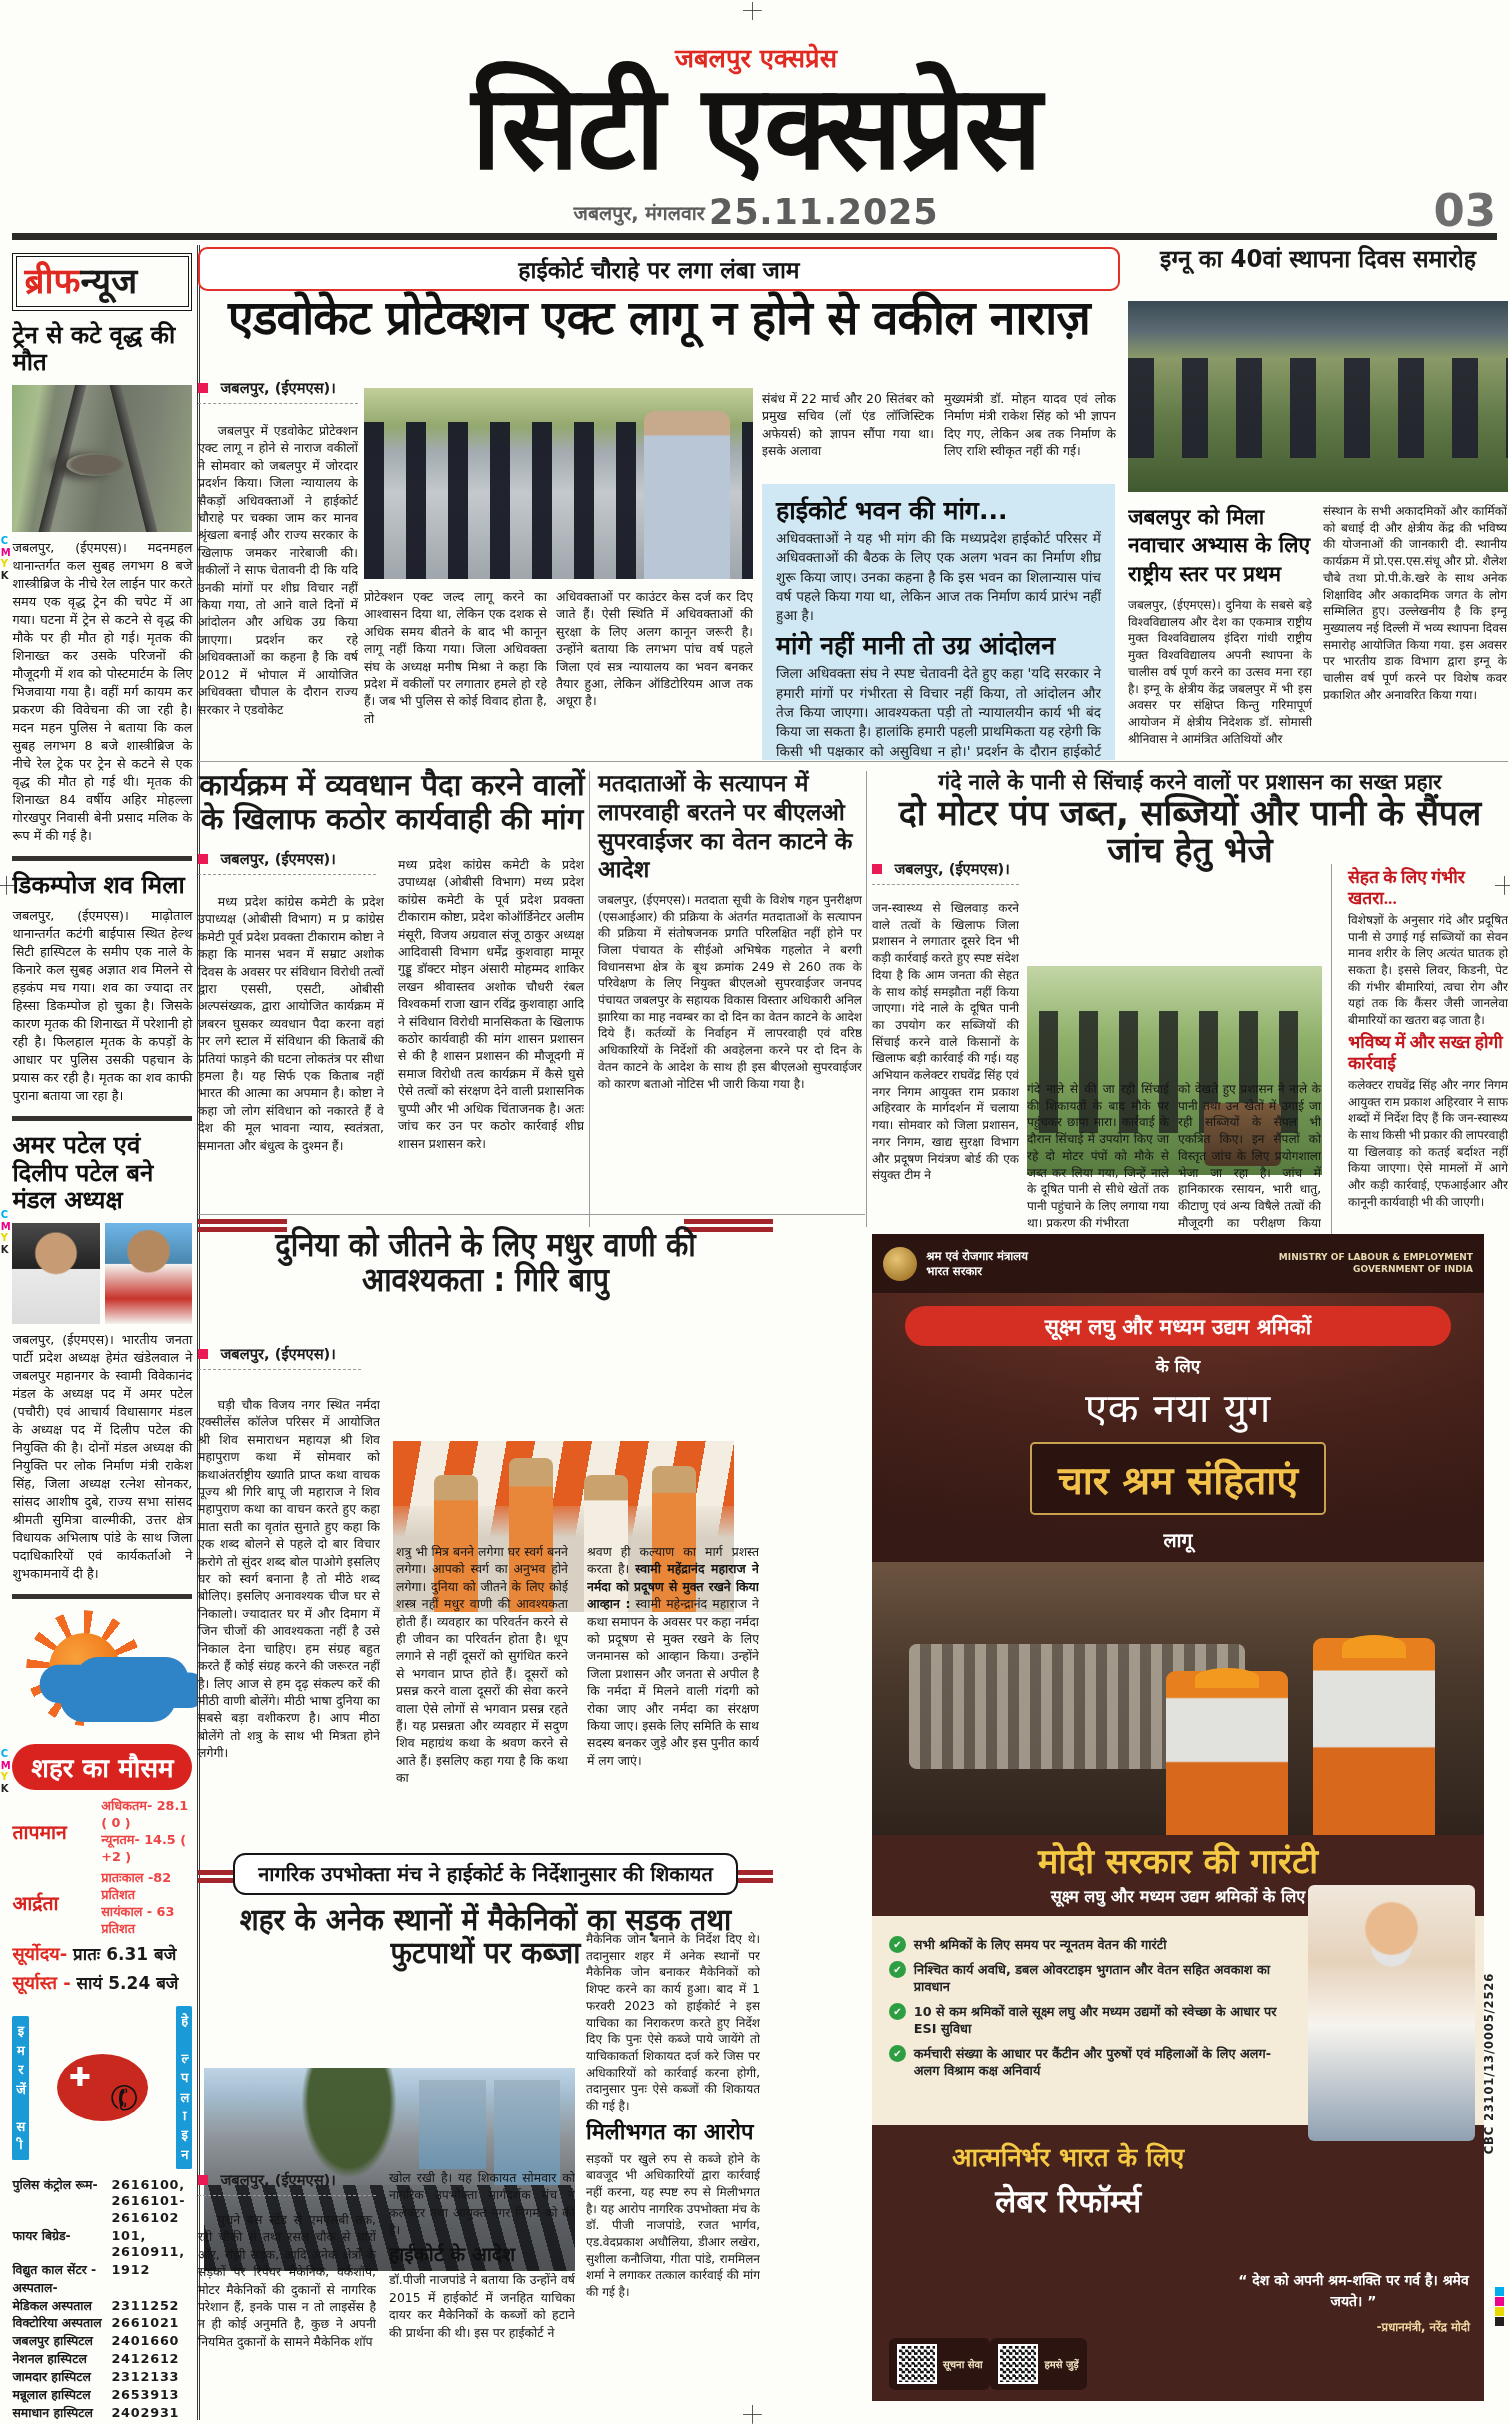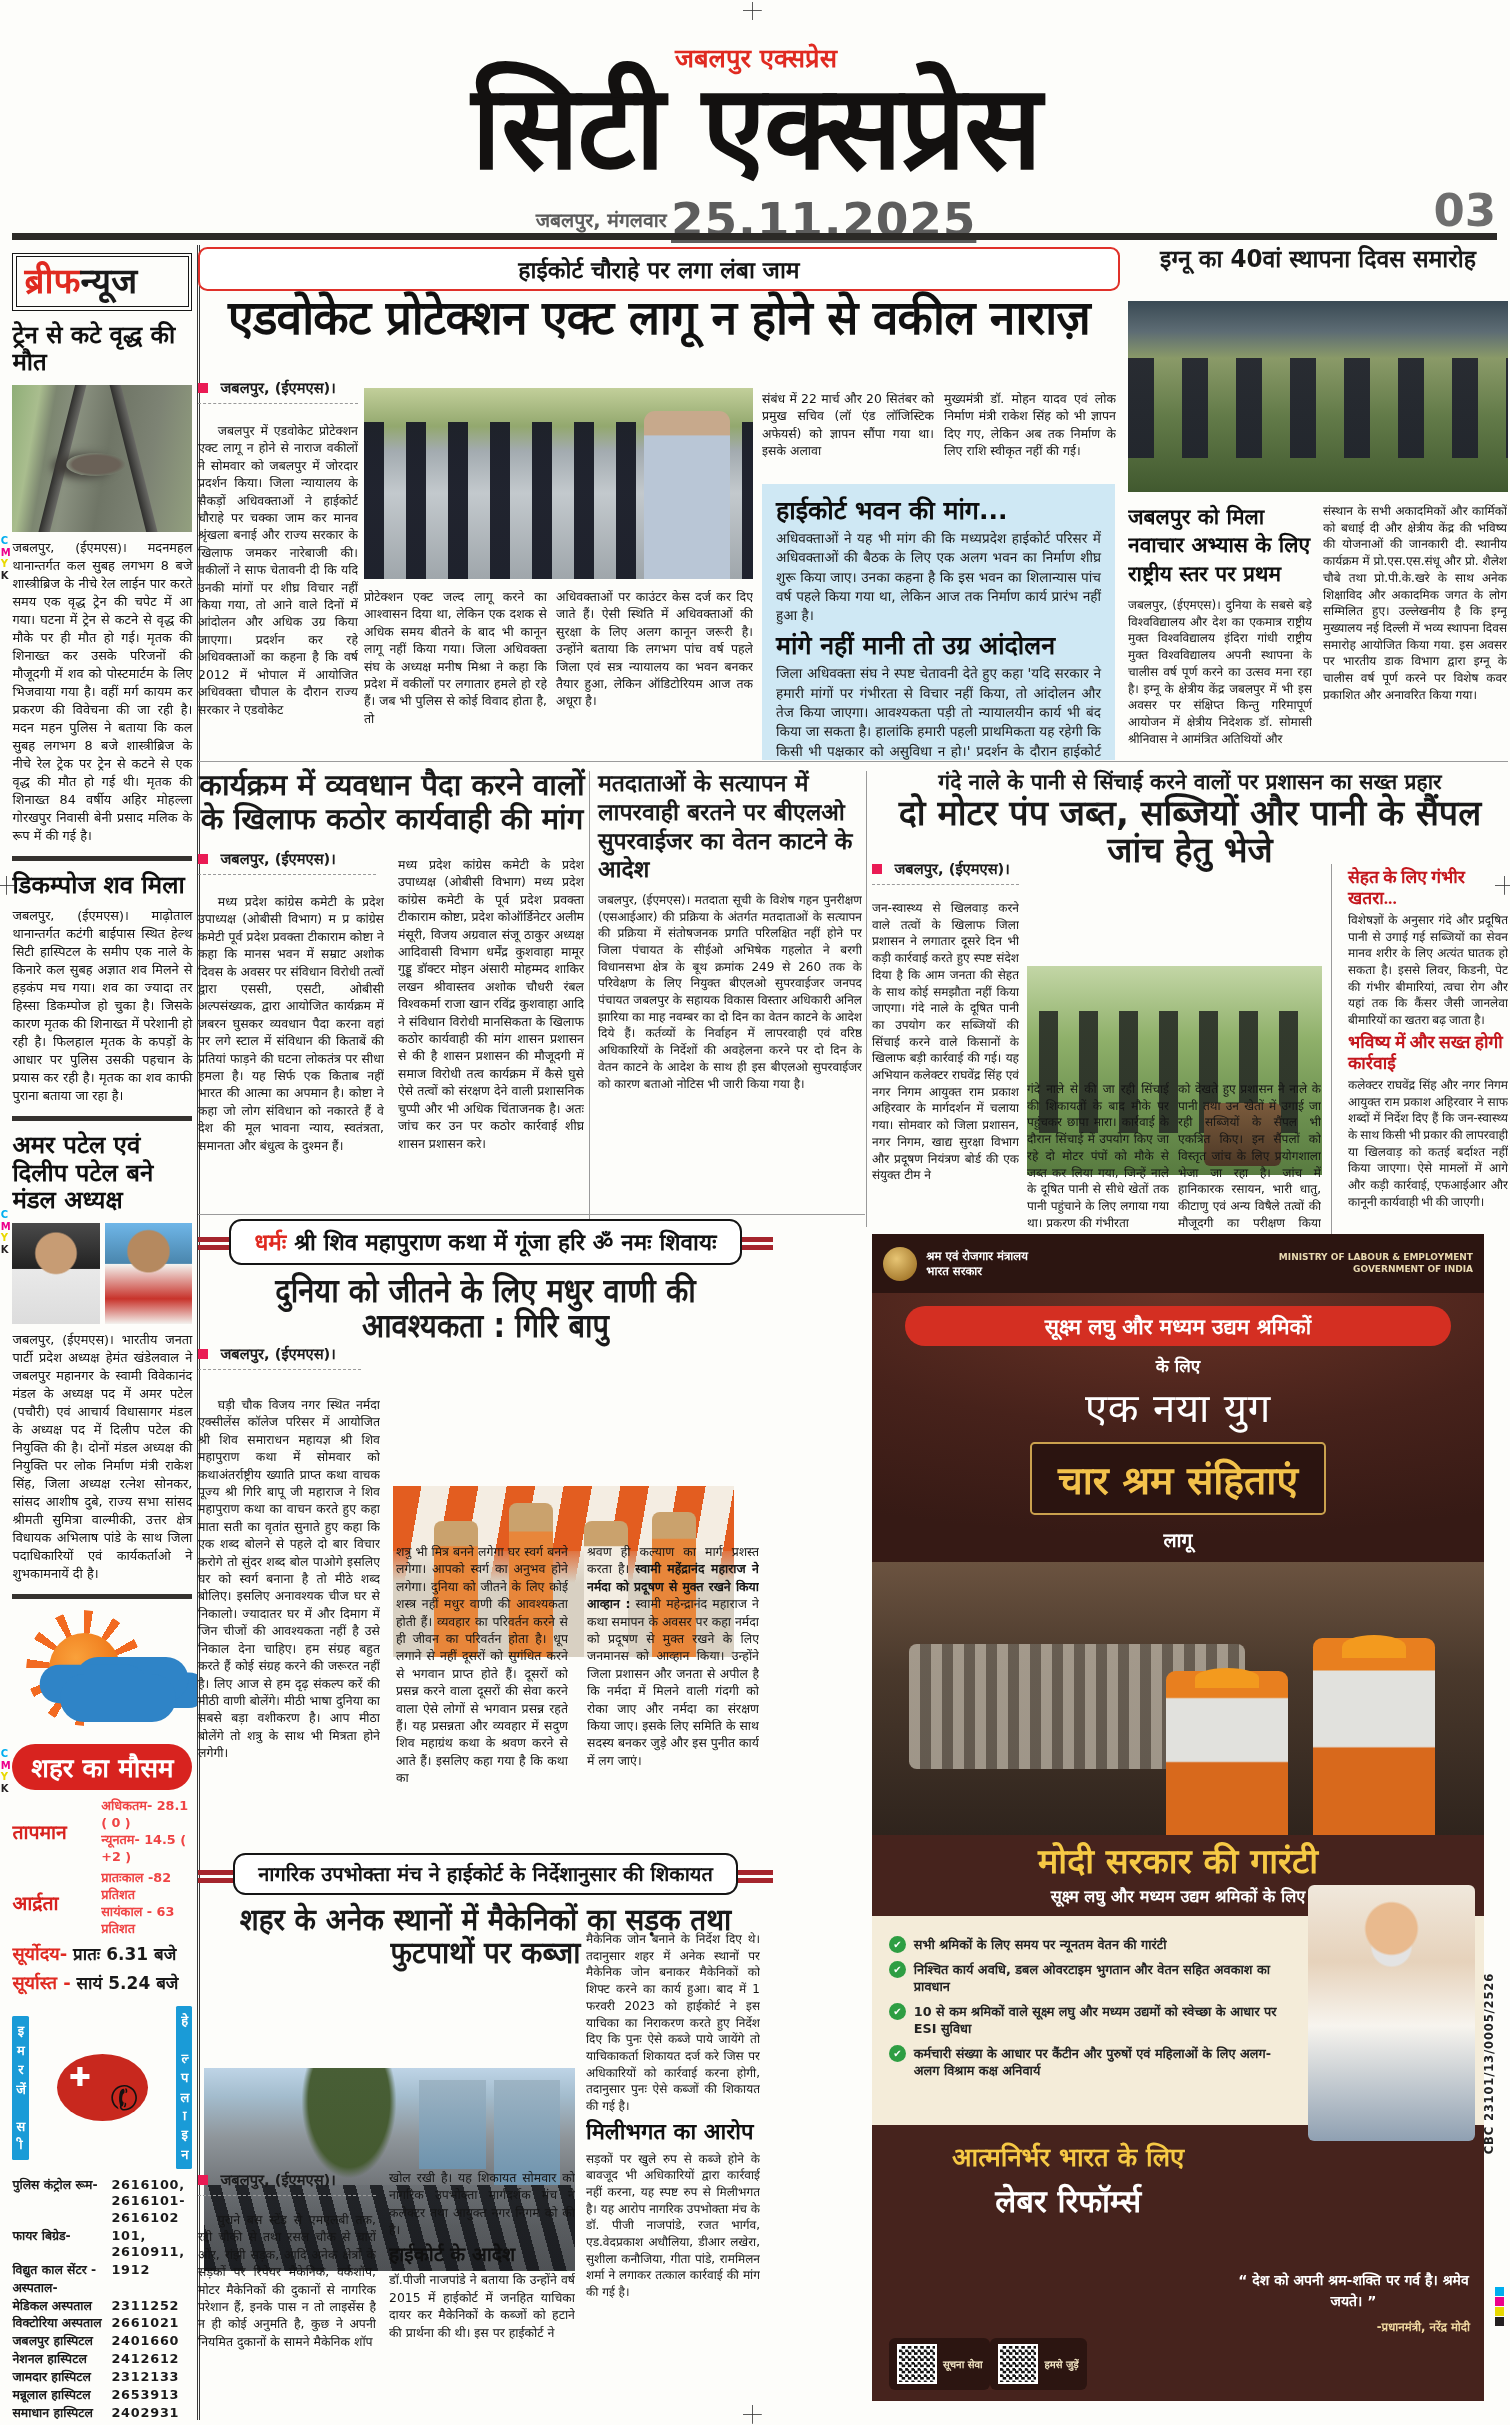--- a/index.html
+++ b/index.html
@@ -21,21 +21,21 @@
        font-size:11.6px;font-weight:bold;color:#222;letter-spacing:0.8px;}
   .colorbar{left:1495px;top:2287px;display:flex;flex-direction:column;gap:1.6px;}
   .colorbar i{width:8.5px;height:8.5px;display:block;}
 
   
   .edition{left:198px;top:40px;width:1116px;text-align:center;color:#e02a21;font-weight:bold;font-size:25.6px;}
   .mast-title{left:198px;top:67px;width:1116px;text-align:center;color:#131110;font-weight:bold;
               font-size:115px;line-height:1.05;letter-spacing:-1.6px;transform:scaleY(1.02);}
   .dateline{left:198px;top:192px;width:1116px;text-align:center;color:#5d5d5d;font-weight:bold;}
   .dateline .pl{font-size:19.4px;vertical-align:middle;}
-  .dateline .dt{font-size:47px;vertical-align:middle;letter-spacing:0.8px;text-decoration:underline;}
+  .dateline .dt{font-size:35px;vertical-align:middle;letter-spacing:0.8px;}
   .pageno{left:1349px;top:184px;width:147px;text-align:right;color:#6e6e6e;font-weight:bold;font-size:45px;}
   .mast-rule{left:12.4px;top:233px;width:1485px;height:7px;background:#2c2a27;}
 
   
   #rail{left:12.4px;top:245px;width:180px;height:2175px;border-right:3.1px double #3a3a3a;padding-right:4.7px;overflow:hidden;}
   .brief-box{border:1.6px solid #161616;padding:2.3px;margin:7.8px 0 11px 0;}
   .brief-in{border:0.8px solid #161616;padding:6.2px 7.8px;font-size:35px;font-weight:bold;line-height:1.05;}
   .red{color:#e02a21;}
   .rail-title{font-size:24px;font-weight:bold;line-height:1.15;margin:3.1px 0 7.8px 0;color:#101010;}
   .rail-body{font-size:12.8px;line-height:18px;text-align:justify;color:#141414;}
@@ -423,21 +423,20 @@
       <div class="side-head">सेहत के लिए गंभीर खतरा...</div>
       <div class="side-txt">विशेषज्ञों के अनुसार गंदे और प्रदूषित पानी से उगाई गई सब्जियों का सेवन मानव शरीर के लिए अत्यंत घातक हो सकता है। इससे लिवर, किडनी, पेट की गंभीर बीमारियां, त्वचा रोग और यहां तक कि कैंसर जैसी जानलेवा बीमारियों का खतरा बढ़ जाता है।</div>
       <div class="side-head">भविष्य में और सख्त होगी कार्रवाई</div>
       <div class="side-txt">कलेक्टर राघवेंद्र सिंह और नगर निगम आयुक्त राम प्रकाश अहिरवार ने साफ शब्दों में निर्देश दिए हैं कि जन-स्वास्थ्य के साथ किसी भी प्रकार की लापरवाही या खिलवाड़ को कतई बर्दाश्त नहीं किया जाएगा। ऐसे मामलों में आगे और कड़ी कार्रवाई, एफआईआर और कानूनी कार्यवाही भी की जाएगी।</div>
     </div>
   </div>
 
   <div id="dharma" class="abs">
     <div class="stripe-kicker">
       <div class="sk-stripe sk-l"></div><div class="sk-stripe sk-r"></div>
-      <div class="sk-box"><span class="red">धर्मः</span><span> श्री शिव महापुराण कथा में गूंजा हरि ॐ नमः शिवायः</span></div>
     </div>
     <div class="dharma-head" style="margin-top:9.3px;">दुनिया को जीतने के लिए मधुर वाणी की आवश्यकता : गिरि बापु</div>
     <div class="abs byline" style="left:0;top:124px;width:163px;"><span class="bq"></span><span>जबलपुर, (ईएमएस)।</span></div>
     <div class="abs ph dharma-ph" style="left:195px;top:143px;width:341px;height:171px;">
       <div class="dharma-people"></div>
       <div class="dharma-fig" style="left:12%;"></div>
         <div class="dharma-fig" style="left:34%;height:90%;"></div>
       <div class="dharma-fig" style="left:56%;background:linear-gradient(180deg,#caa26d 0 18%,#f3ede2 19% 100%);"></div>
       <div class="dharma-fig" style="left:76%;height:85%;"></div>
     </div>

